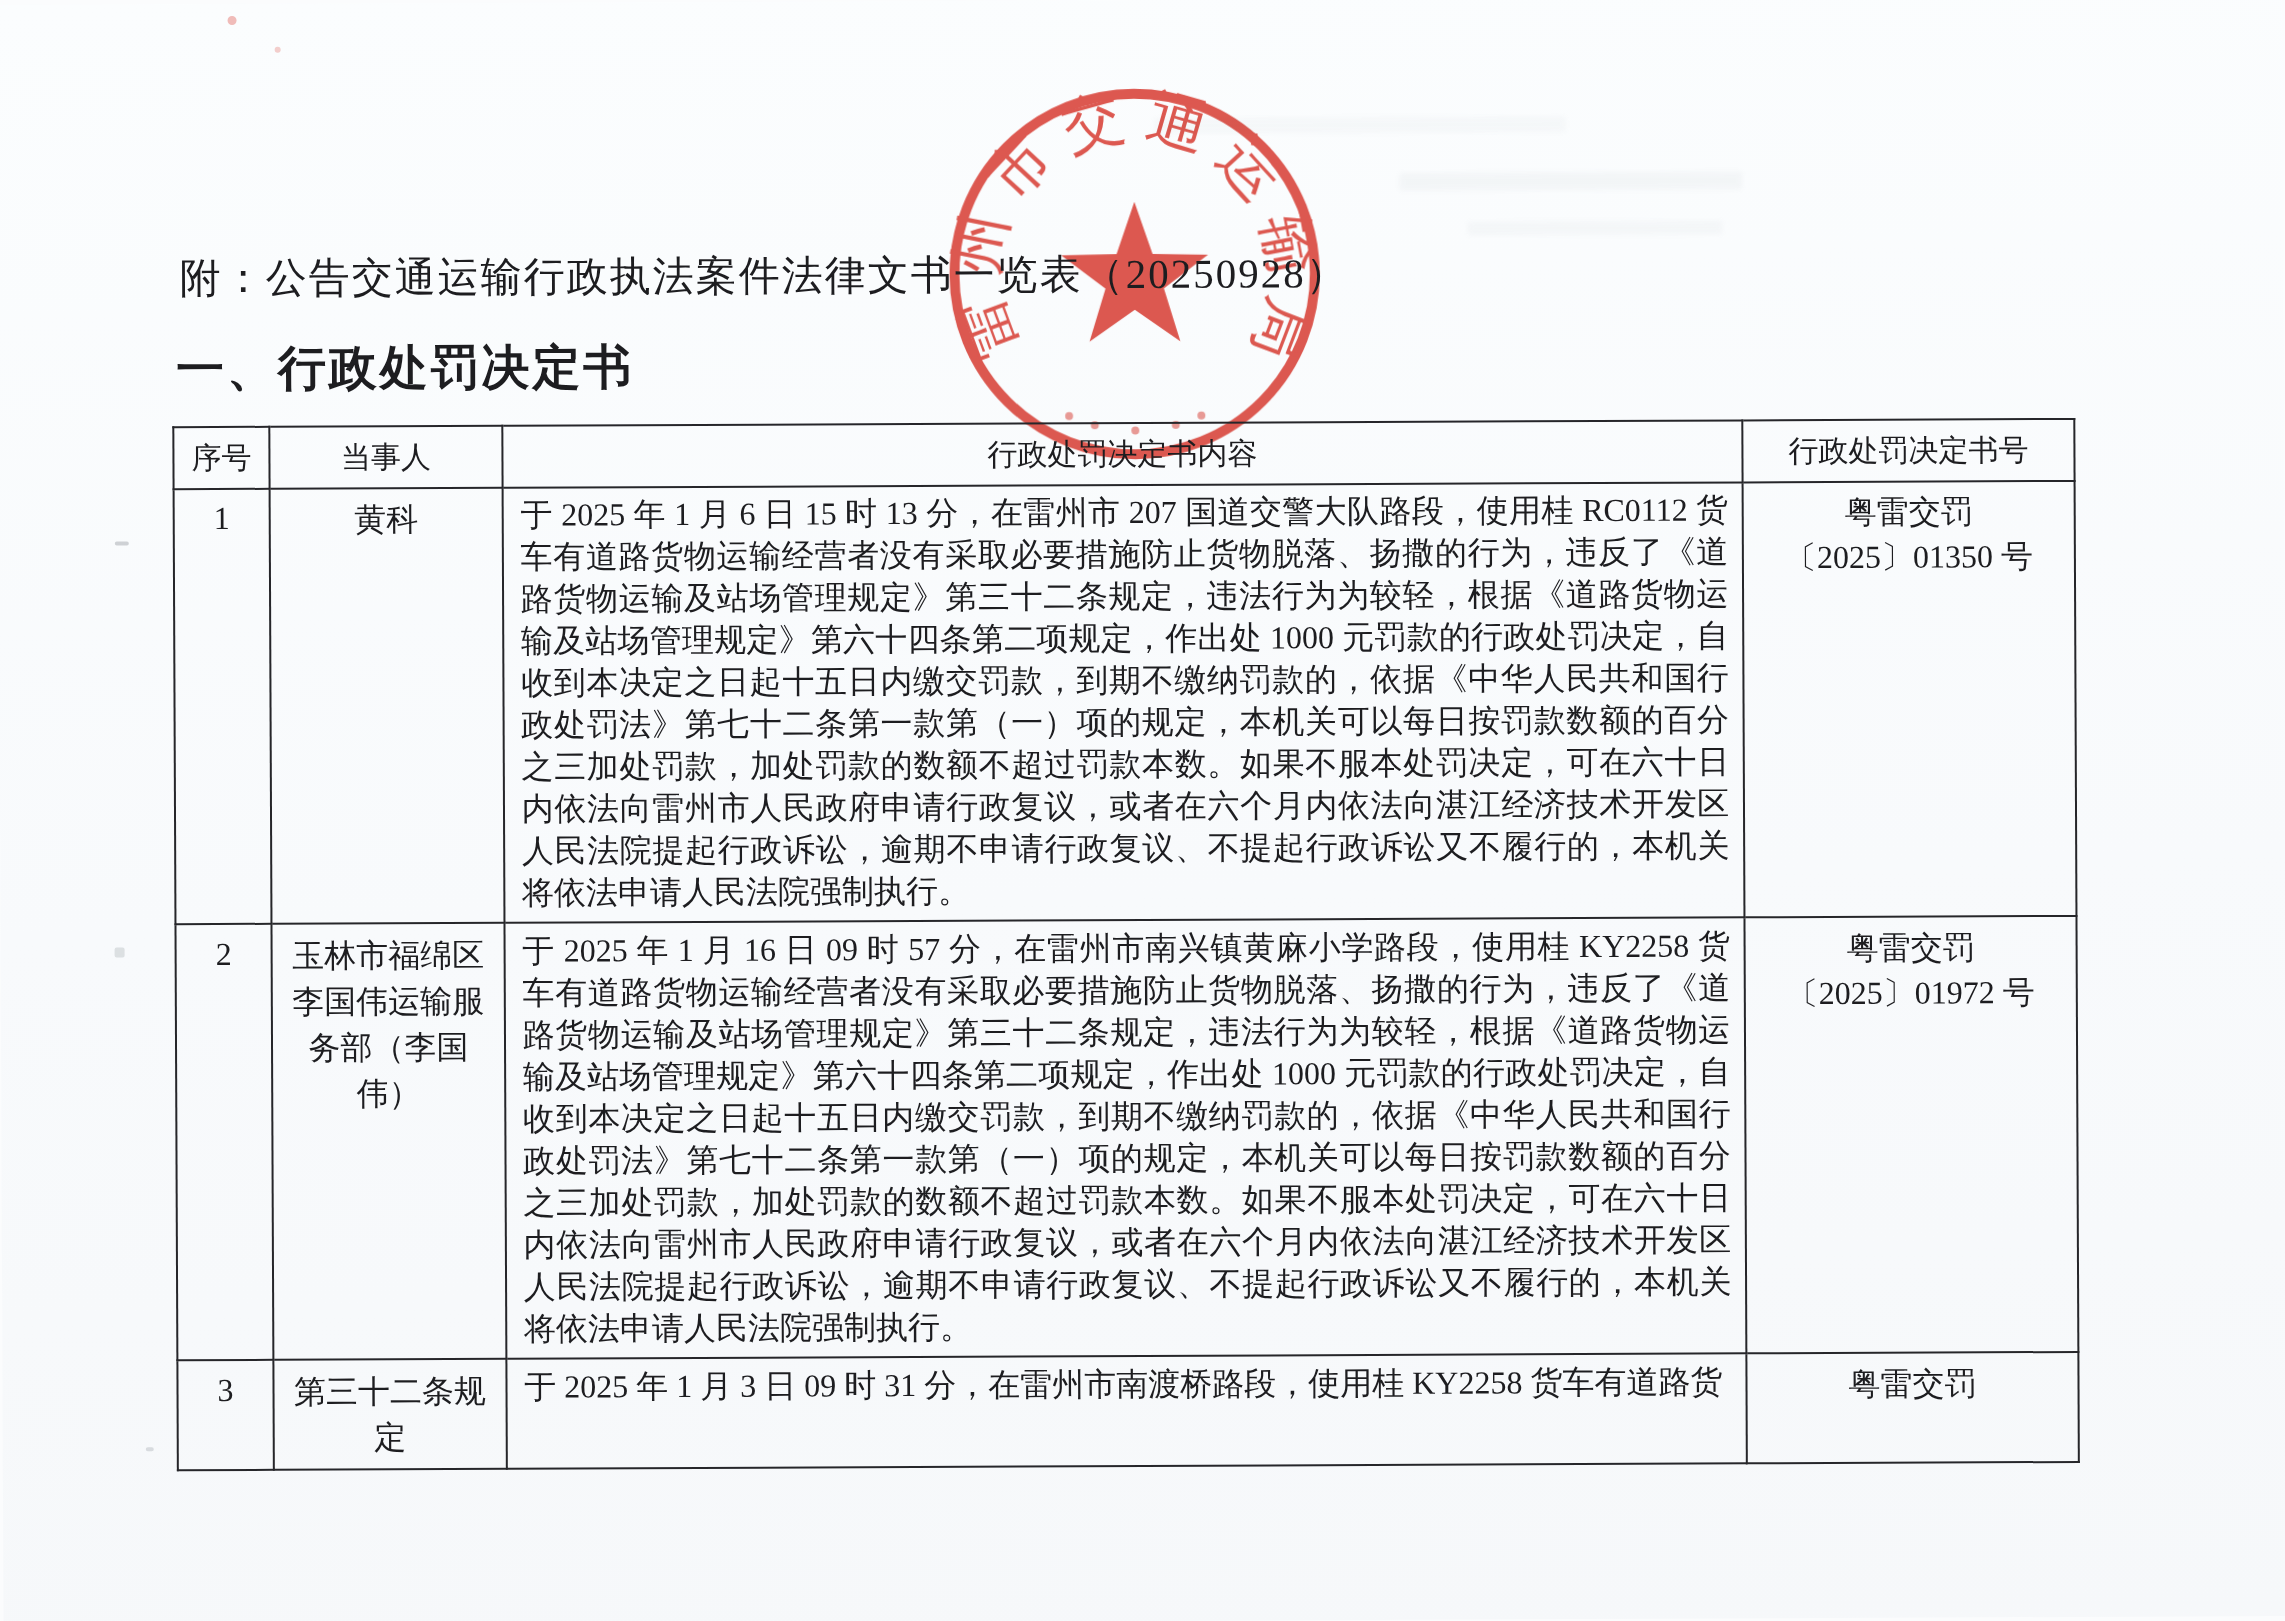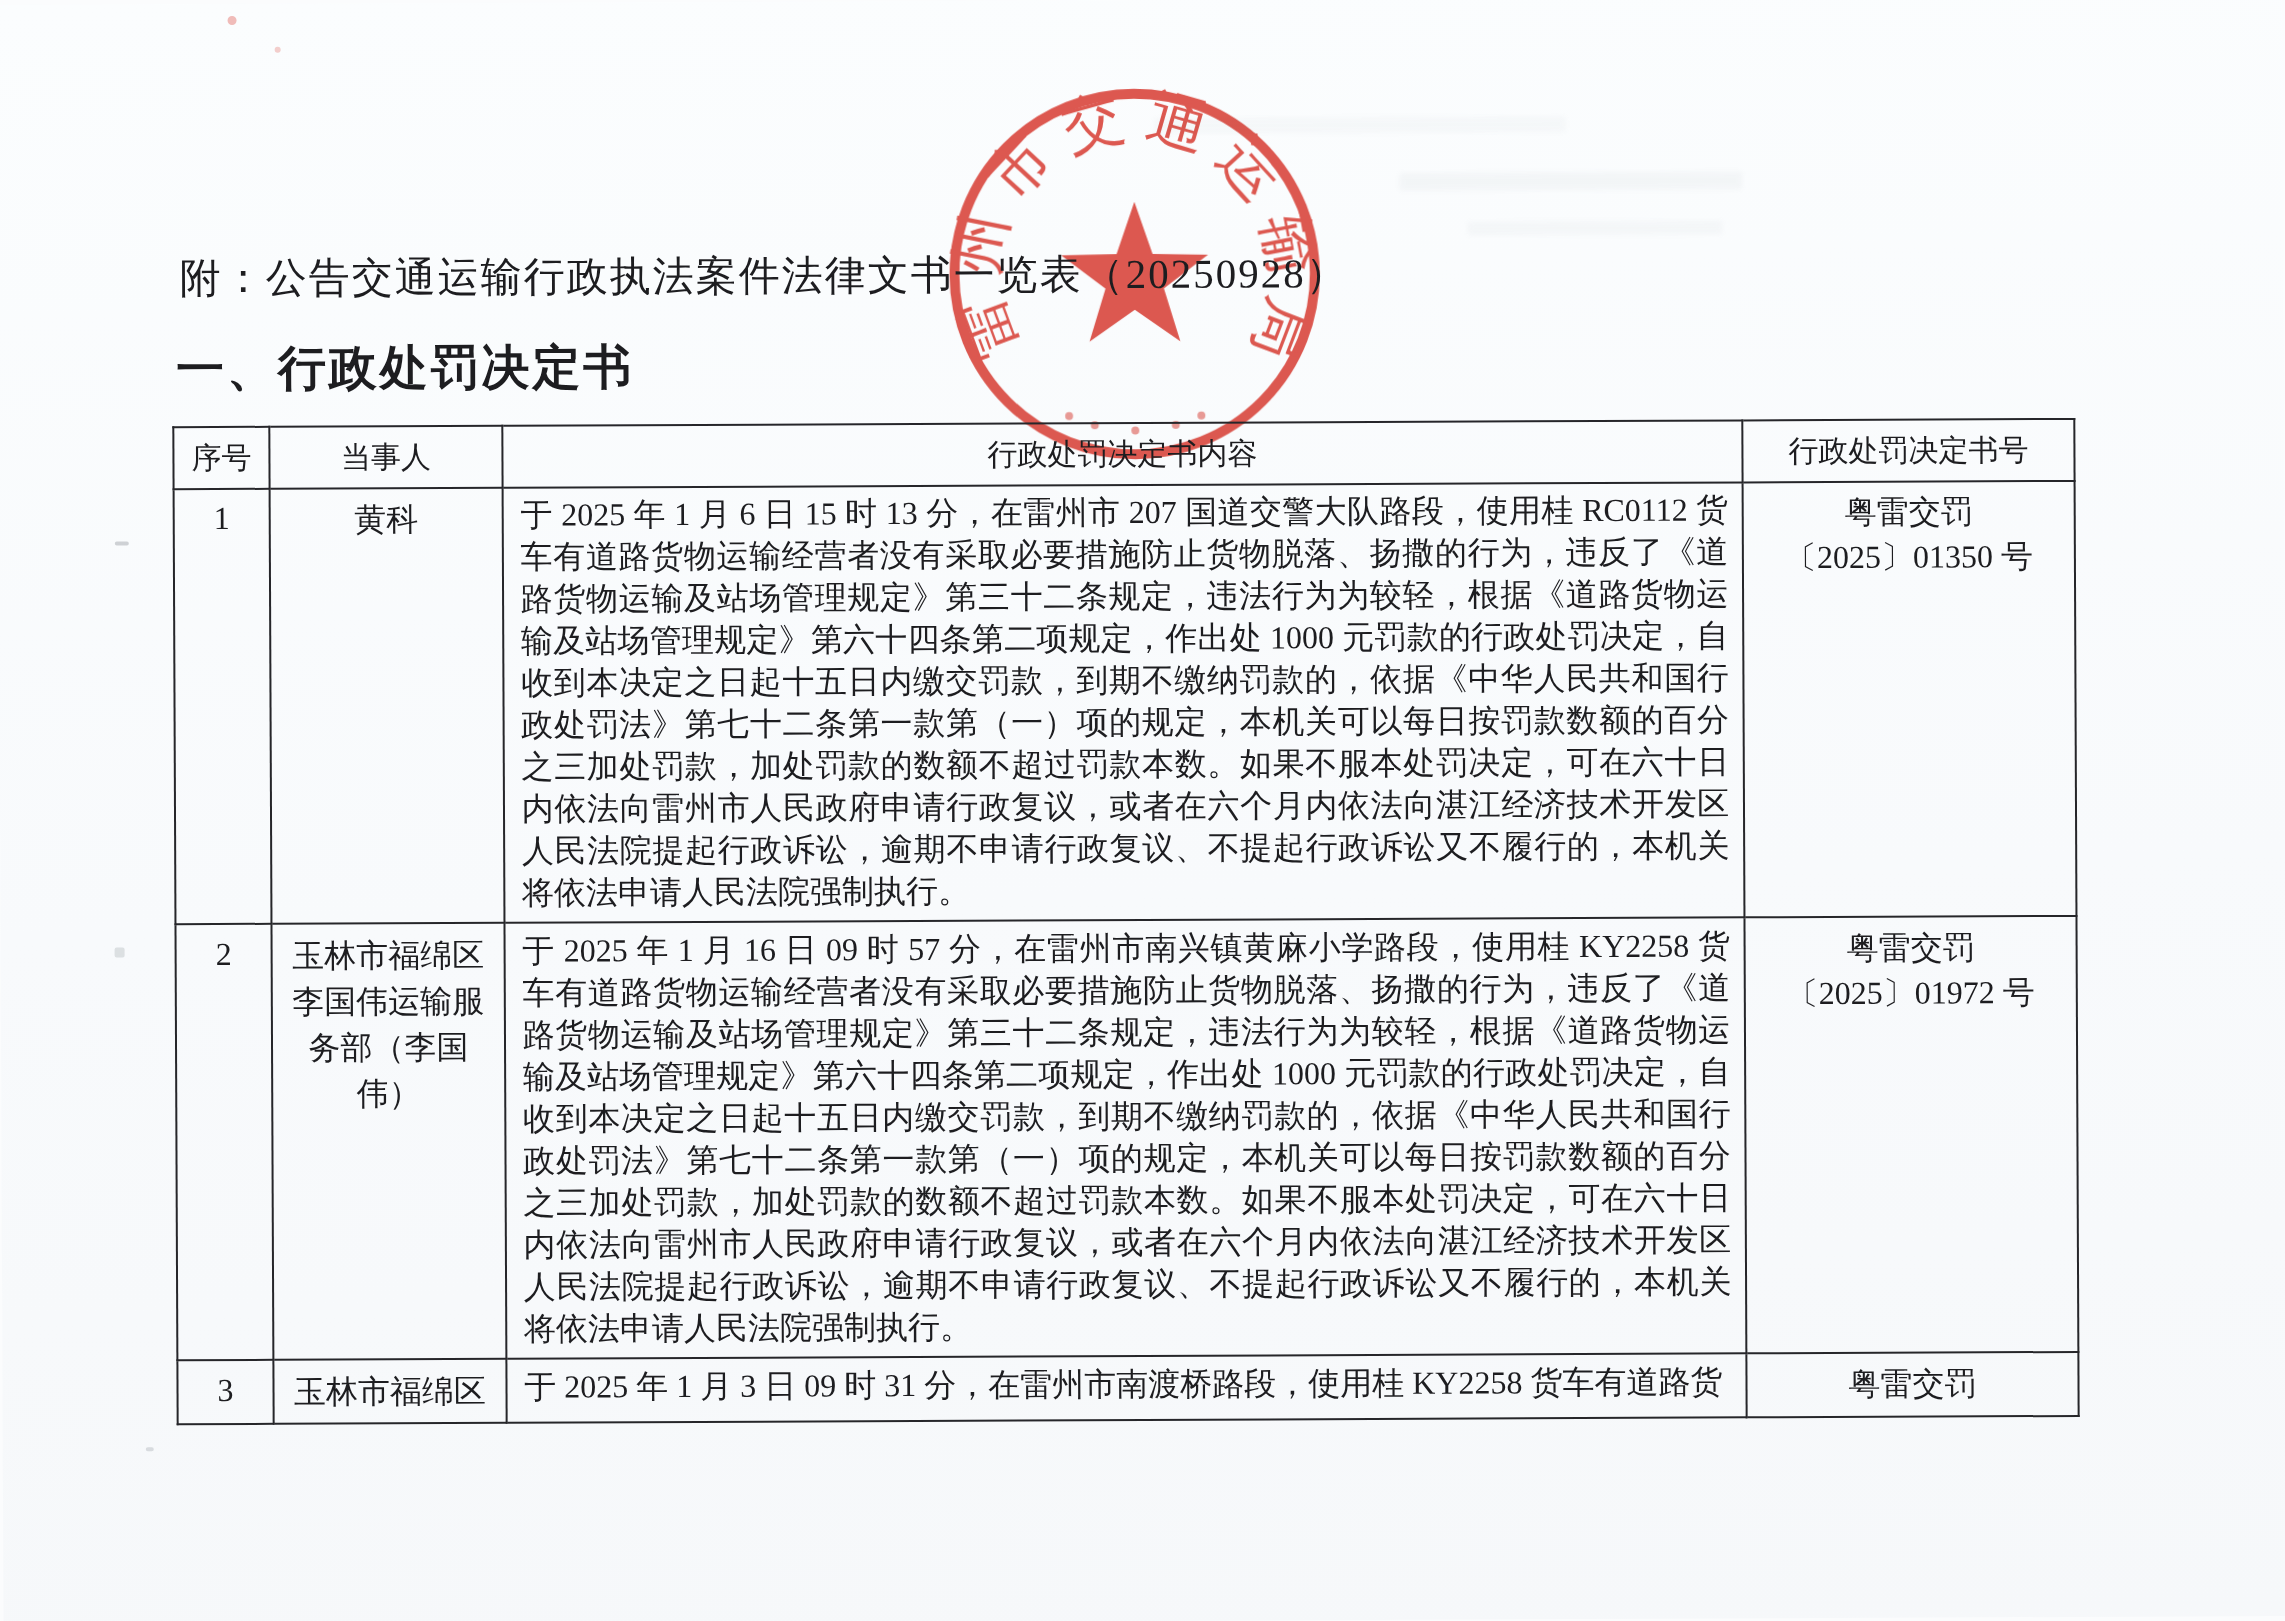--- a/index.html
+++ b/index.html
@@ -139,21 +139,21 @@
     <tr>
       <td class="no">2</td>
       <td class="party">玉林市福绵区李国伟运输服务部（李国伟）</td>
       <td class="content">于 2025 年 1 月 16 日 09 时 57 分，在雷州市南兴镇黄麻小学路段，使用桂 KY2258 货车有道路货物运输经营者没有采取必要措施防止货物脱落、扬撒的行为，违反了《道路货物运输及站场管理规定》第三十二条规定，违法行为为较轻，根据《道路货物运输及站场管理规定》第六十四条第二项规定，作出处 1000 元罚款的行政处罚决定，自收到本决定之日起十五日内缴交罚款，到期不缴纳罚款的，依据《中华人民共和国行政处罚法》第七十二条第一款第（一）项的规定，本机关可以每日按罚款数额的百分之三加处罚款，加处罚款的数额不超过罚款本数。如果不服本处罚决定，可在六十日内依法向雷州市人民政府申请行政复议，或者在六个月内依法向湛江经济技术开发区人民法院提起行政诉讼，逾期不申请行政复议、不提起行政诉讼又不履行的，本机关将依法申请人民法院强制执行。</td>
       <td class="docno">粤雷交罚
 〔2025〕01972 号</td>
     </tr>
 
     <tr>
       <td class="no">3</td>
-      <td class="party">玉林市福绵区</td>
+      <td class="party">第三十二条规定</td>
       <td class="content">于 2025 年 1 月 3 日 09 时 31 分，在雷州市南渡桥路段，使用桂 KY2258 货车有道路货</td>
       <td class="docno">粤雷交罚</td>
     </tr>
   </tbody>
   </table>
 
 </div>
 
 
 </body></html>

